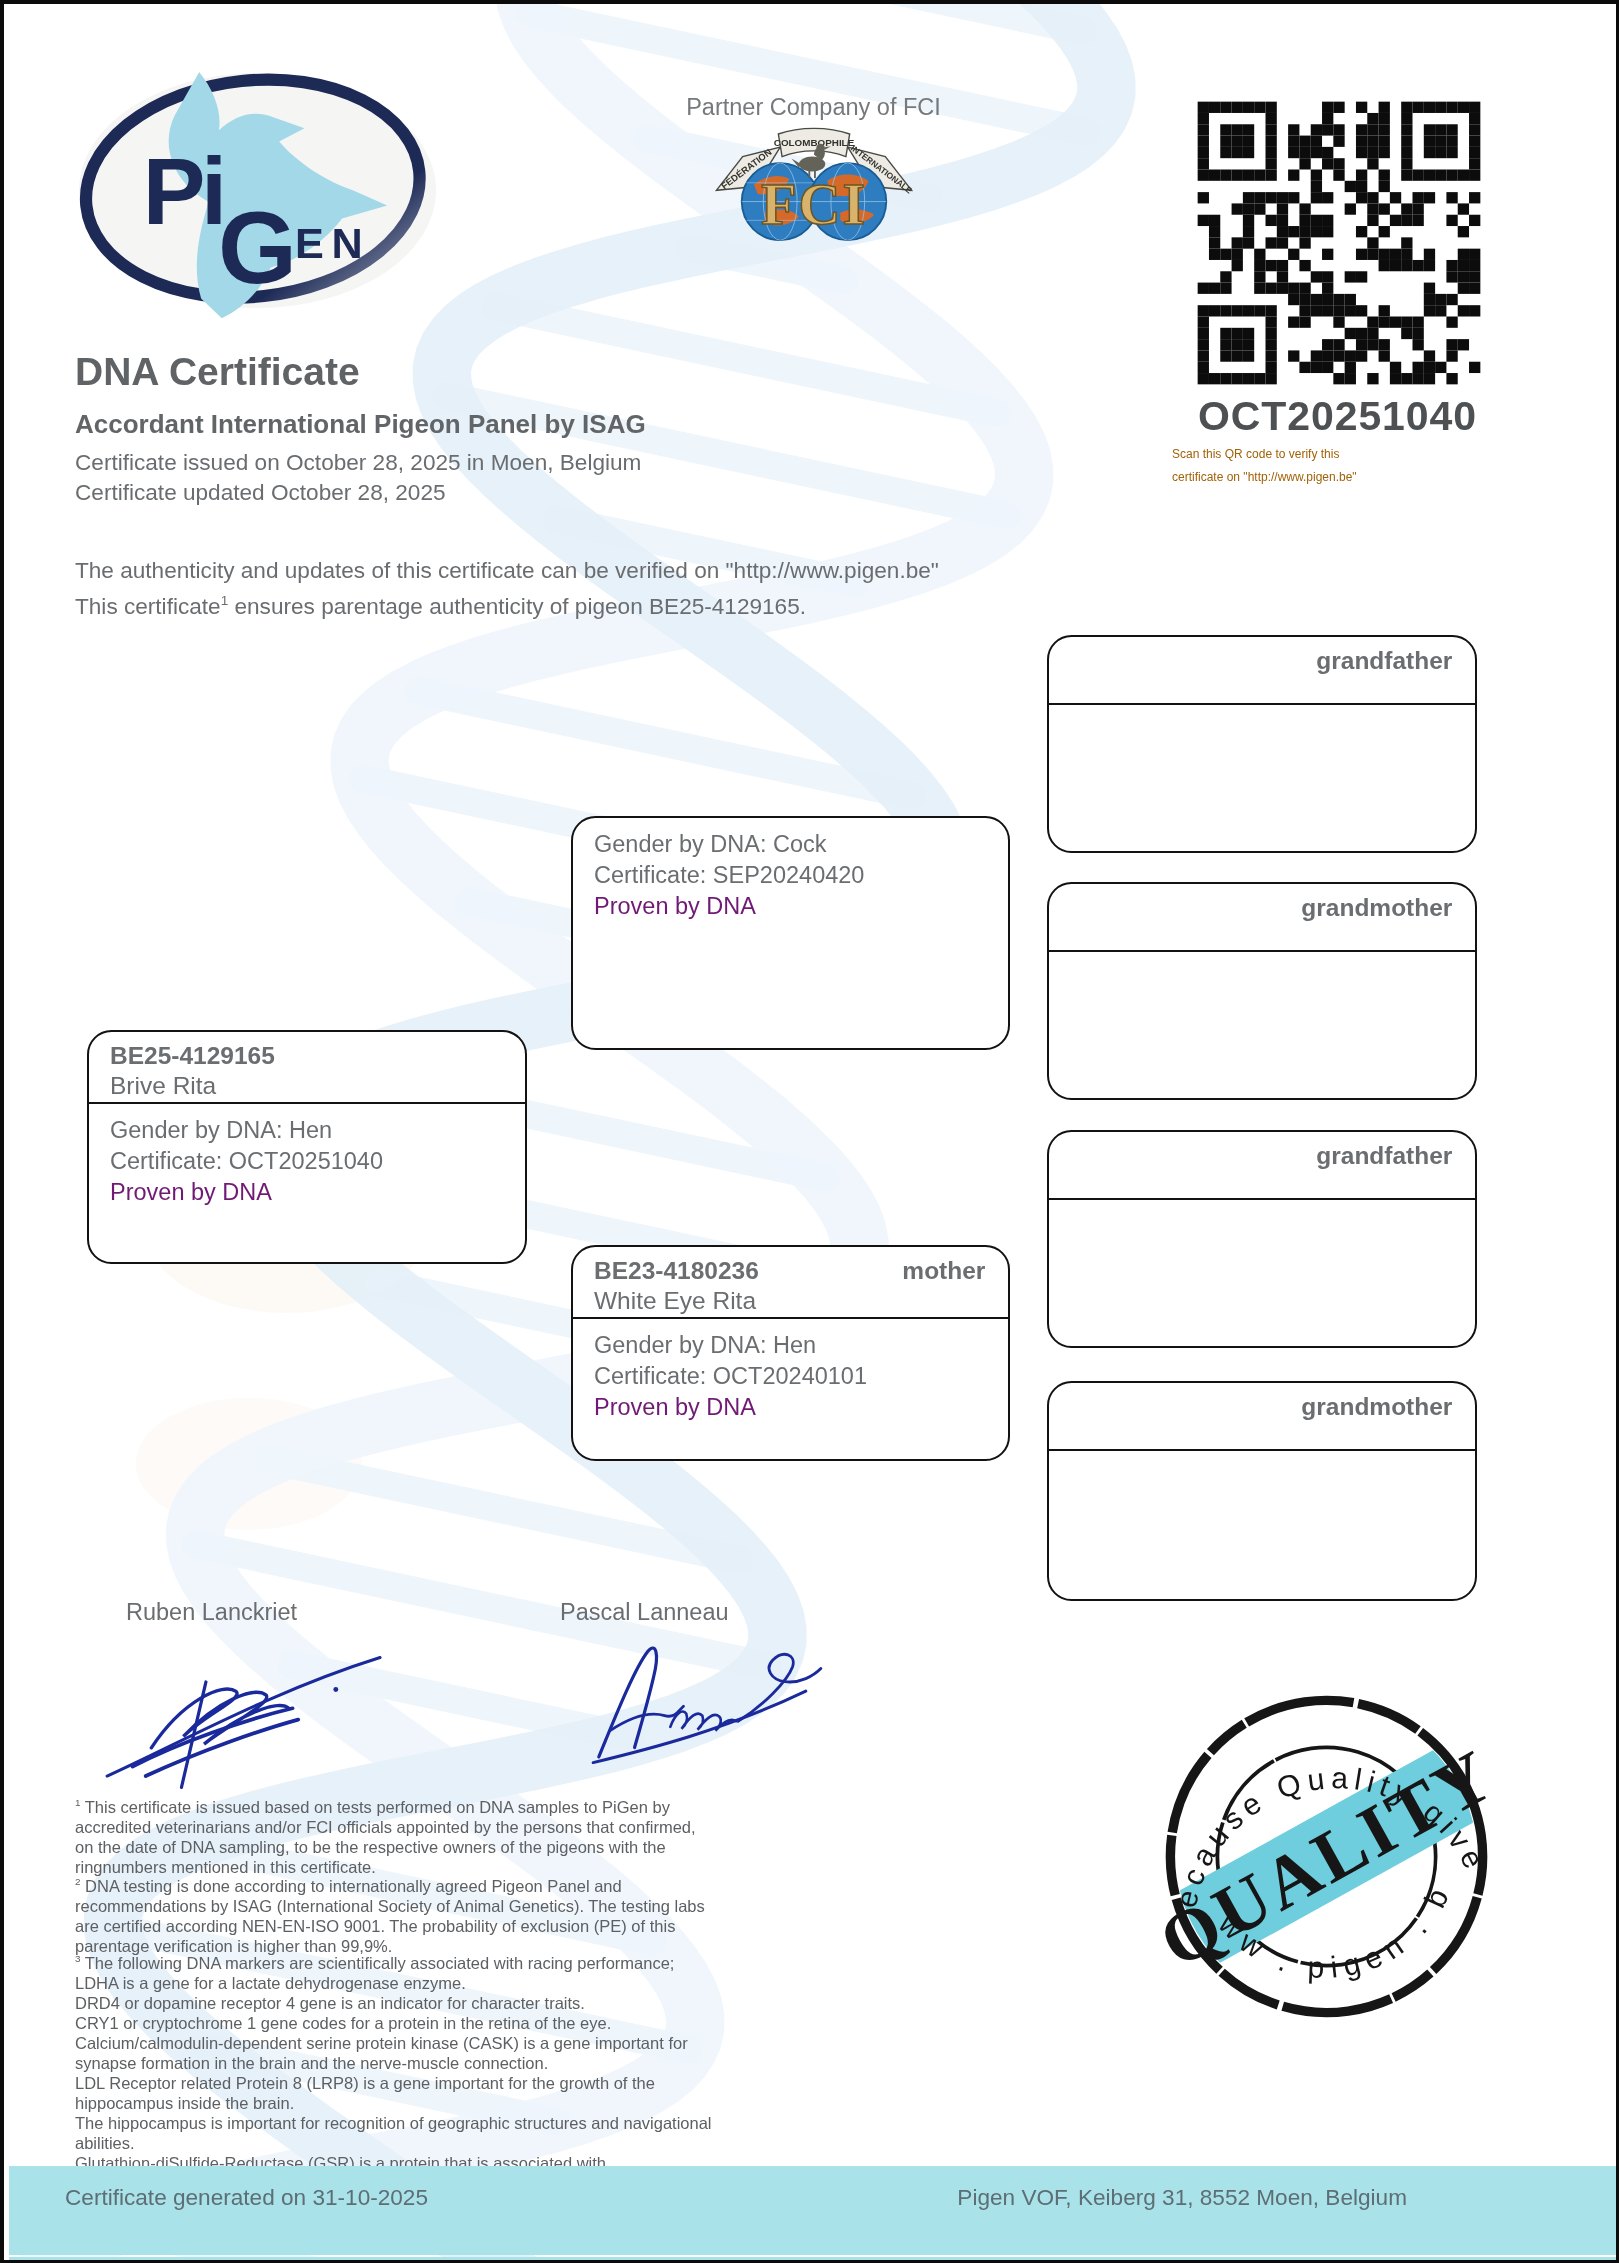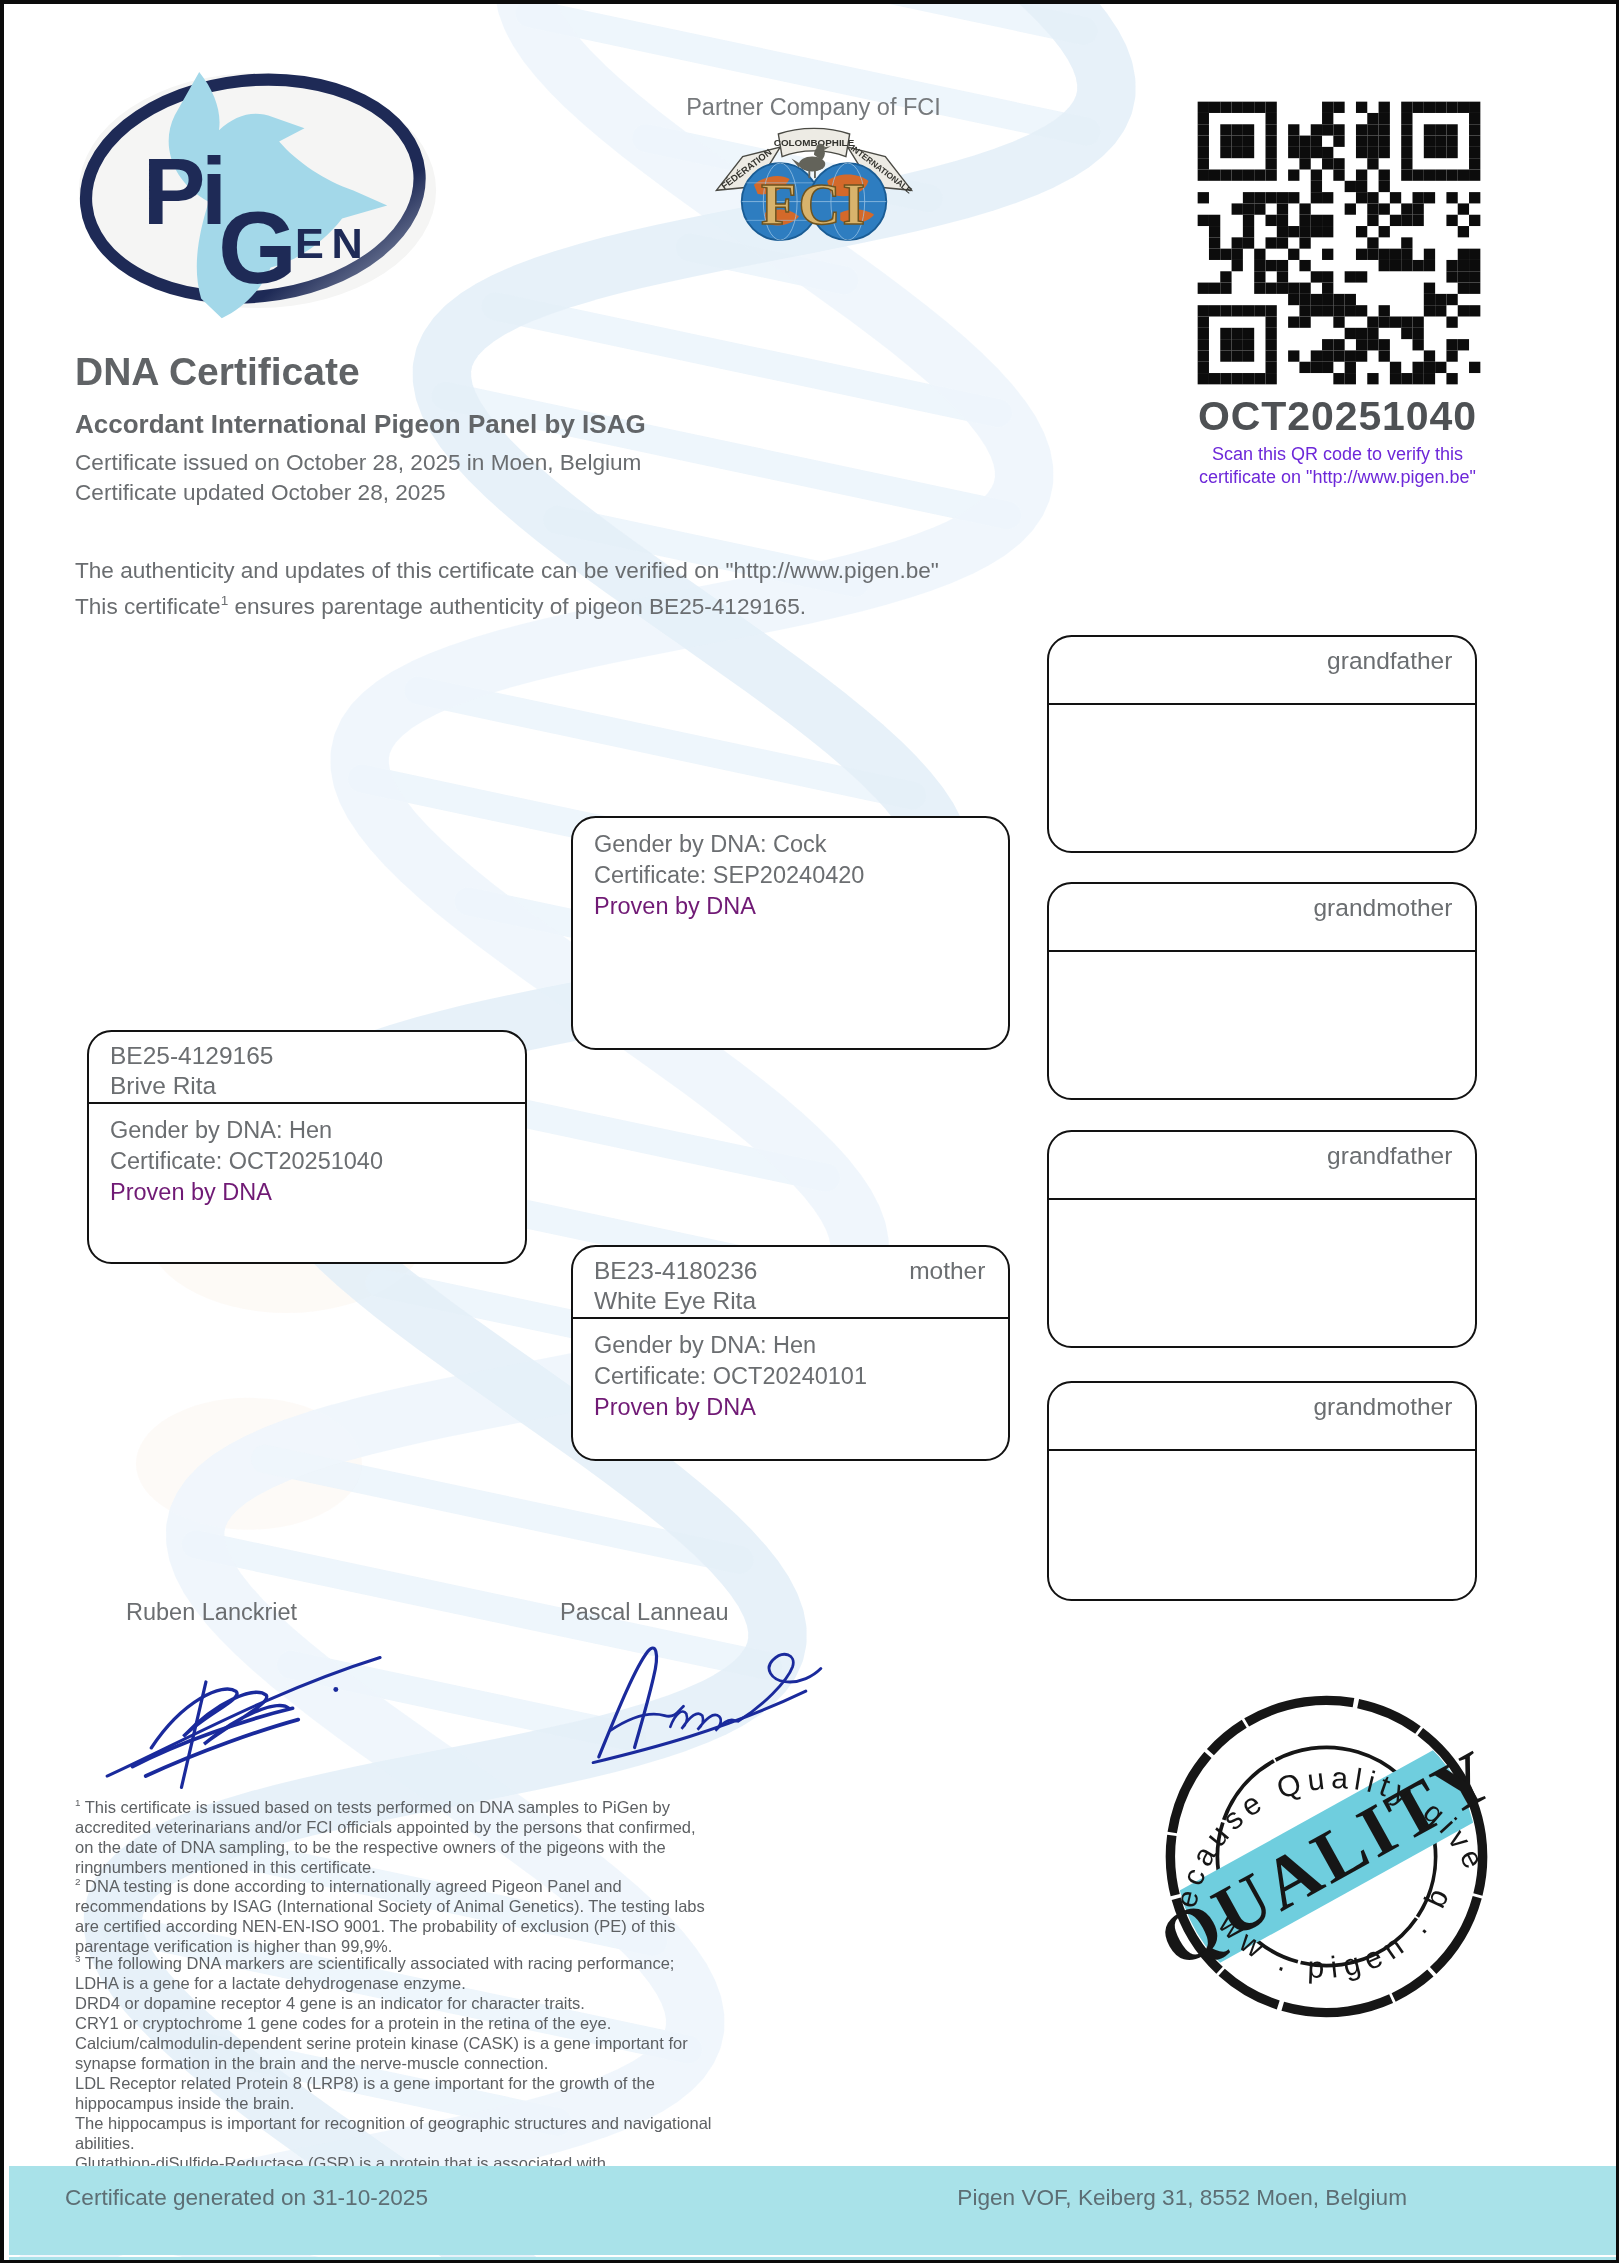--- a/index.html
+++ b/index.html
@@ -8,34 +8,34 @@
     background:#ffffff;border:4.7px solid #0b0b0b;box-sizing:border-box;
     font-family:"Liberation Sans",sans-serif;overflow:hidden;
   }
   .abs{position:absolute;}
   
   .wm{position:absolute;left:0;top:0;width:1620px;height:2264px;opacity:.55;pointer-events:none;}
   
   .partner{left:659px;top:90px;width:301px;text-align:center;font-size:23.5px;color:#76797c;}
   .qr-wrap{left:1188px;top:92px;width:294px;height:294px;}
   .qr-id{left:1168px;top:389px;width:331px;text-align:center;font-size:41px;font-weight:bold;color:#4e5154;letter-spacing:0.9px;}
-  .qr-note{left:1168px;top:439px;width:331px;text-align:center;font-size:18px;line-height:22.6px;color:#6d28d9;}
+  .qr-note{left:1168px;top:439px;width:331px;font-size:12px;line-height:22.6px;color:#a16207;}
   .qr-note-cn{left:1144px;top:497px;width:377px;text-align:center;font-size:22.6px;line-height:29px;color:#2e2f30;}
   
   .doc-title{left:71px;top:346px;font-size:39px;font-weight:bold;color:#606366;}
   .doc-subtitle{left:71px;top:405px;font-size:26px;font-weight:bold;color:#626568;}
   .doc-issued{left:71px;top:446px;font-size:22.6px;color:#6a6d70;}
   .doc-updated{left:71px;top:476px;font-size:22.6px;color:#6a6d70;text-align:right;}
   .doc-verify{left:71px;top:552px;width:942px;font-size:22.6px;line-height:30px;color:#6a6d70;}
   sup{font-size:60%;}
   
   .pbox{position:absolute;background:#fff;border:2.8px solid #121212;border-radius:24.5px;box-sizing:border-box;color:#6b6e71;}
   .pbox-head{height:72px;border-bottom:2.8px solid #121212;padding:9.4px 22.6px 0 21px;box-sizing:border-box;}
   .pbox-head.short{height:68px;}
-  .pbox-row{display:flex;justify-content:space-between;font-size:24.5px;line-height:30px;}
+  .pbox-row{display:flex;justify-content:space-between;font-size:24.5px;line-height:30px;font-weight:bold;}
   .pbox-name{font-size:24.5px;line-height:30px;}
   .pbox-body{padding:11.3px 22.6px 0 21px;font-size:23.5px;line-height:31px;}
   .proven{color:#701a75;}
   
   .sig-name{font-size:23.5px;color:#6b6e71;}
   
   .fnote{left:71px;width:638px;font-size:16.5px;line-height:20px;color:#5d6063;}
   
   .footer-bar{left:4.7px;top:2162px;width:1610px;height:89px;background:#a9e2e9;}
   .footer-strip{left:4.7px;top:2253px;width:1610px;height:5.6px;background:#a9e2e9;}

